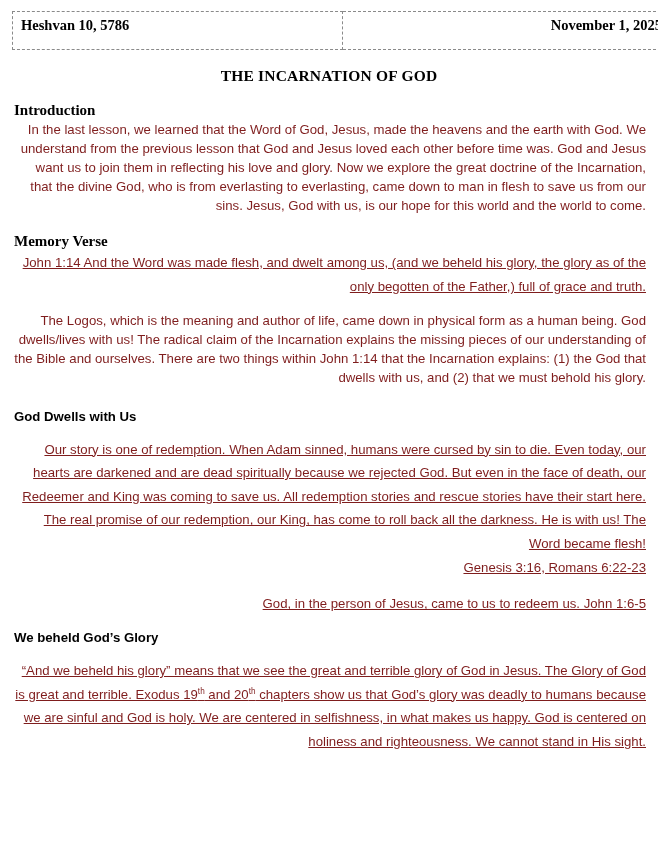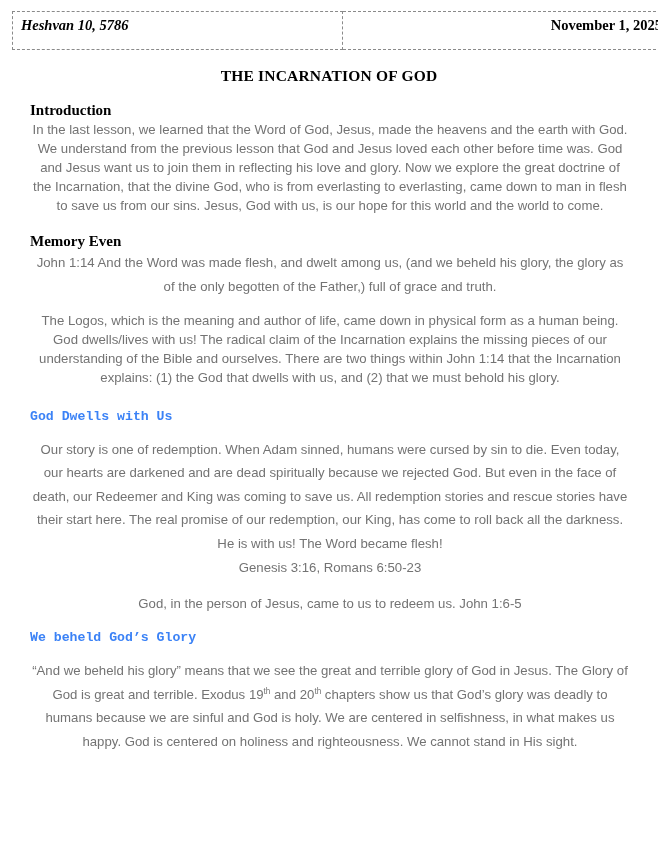--- a/index.html
+++ b/index.html
@@ -34,70 +34,70 @@
     border: 1px dashed #8a8a8a;
     padding: 4px 8px 7px 8px;
     font-family: "Liberation Serif", serif;
     font-weight: bold;
     font-size: 14.5px;
     line-height: 1.25;
     color: #000000;
     vertical-align: top;
     height: 26px;
   }
-  .header-cell-left  { width: 313px; text-align: left; font-style: italic; }
+  .header-cell-left  { width: 313px; text-align: left; }
   .header-cell-right { width: 311px; text-align: right; }
 
   
   .doc-title {
     margin: 17px 0 0 0;
     text-align: center;
     font-family: "Liberation Serif", serif;
     font-weight: bold;
     font-size: 15.5px;
     letter-spacing: 0.2px;
     color: #000000;
   }
 
   
   .body-wrap {
-    margin: 16px;
+    margin: 0;
     padding: 0 12px 0 14px;
   }
 
   
   .h-serif {
     font-family: "Liberation Serif", serif;
     font-weight: bold;
     font-size: 15px;
     line-height: 1.25;
     color: #000000;
     margin: 0;
   }
   
   .h-sans {
-    font-family: Liberation Mono, monospace;
+    font-family: Liberation Sans, sans-serif;
     font-weight: bold;
     font-size: 13.2px;
     line-height: 1.3;
-    color: #3b82f6;
+    color: #000000;
     margin: 0;
   }
 
   .p {
     font-family: "Liberation Sans", sans-serif;
     font-size: 13.2px;
-    color: #737373;
+    color: #7f1d1d;
     margin: 0;
-    text-align: center;
+    text-align: right;
   }
   
   .p-tight { line-height: 19.1px; }
   
-  .p-loose { line-height: 23.6px; }
+  .p-loose { line-height: 23.6px; text-decoration: underline; }
 
   .gap-sm  { height: 13px; }
   .gap-md  { height: 17px; }
   .gap-lg  { height: 20px; }
 
   .intro-top { margin-top: 16px; }
 
   sup {
     font-size: 0.62em;
     vertical-align: super;
@@ -123,37 +123,37 @@
   <div class="body-wrap">
 
     <div class="intro-top">
       <div class="h-serif">Introduction</div>
       <p class="p p-tight">In the last lesson, we learned that the Word of God, Jesus, made the heavens and the earth with God. We understand from the previous lesson that God and Jesus loved each other before time was. God and Jesus want us to join them in reflecting his love and glory. Now we explore the great doctrine of the Incarnation, that the divine God, who is from everlasting to everlasting, came down to man in flesh to save us from our sins. Jesus, God with us, is our hope for this world and the world to come.</p>
     </div>
 
     <div class="gap-md"></div>
 
     <div>
-      <div class="h-serif">Memory Even</div>
+      <div class="h-serif">Memory Verse</div>
       <p class="p p-loose">John 1:14 And the Word was made flesh, and dwelt among us, (and we beheld his glory, the glory as of the only begotten of the Father,) full of grace and truth.</p>
     </div>
 
     <div class="gap-sm"></div>
 
     <div>
       <p class="p p-tight">The Logos, which is the meaning and author of life, came down in physical form as a human being. God dwells/lives with us! The radical claim of the Incarnation explains the missing pieces of our understanding of the Bible and ourselves. There are two things within John 1:14 that the Incarnation explains: (1) the God that dwells with us, and (2) that we must behold his glory.</p>
     </div>
 
     <div class="gap-lg"></div>
 
     <div>
       <div class="h-sans">God Dwells with Us</div>
       <div class="gap-sm"></div>
       <p class="p p-loose">Our story is one of redemption. When Adam sinned, humans were cursed by sin to die. Even today, our hearts are darkened and are dead spiritually because we rejected God. But even in the face of death, our Redeemer and King was coming to save us. All redemption stories and rescue stories have their start here. The real promise of our redemption, our King, has come to roll back all the darkness. He is with us! The Word became flesh!</p>
-      <p class="p p-loose">Genesis 3:16, Romans 6:50-23</p>
+      <p class="p p-loose">Genesis 3:16, Romans 6:22-23</p>
       <div class="gap-sm"></div>
       <p class="p p-loose">God, in the person of Jesus, came to us to redeem us. John 1:6-5</p>
     </div>
 
     <div class="gap-sm"></div>
 
     <div>
       <div class="h-sans">We beheld God’s Glory</div>
       <div class="gap-sm"></div>
       <p class="p p-loose"><span>“And we beheld his glory” means that we see the great and terrible glory of God in Jesus. The Glory of God is great and terrible. Exodus 19</span><sup>th</sup><span> and 20</span><sup>th</sup><span> chapters show us that God’s glory was deadly to humans because we are sinful and God is holy. We are centered in selfishness, in what makes us happy. God is centered on holiness and righteousness. We cannot stand in His sight.</span></p>

